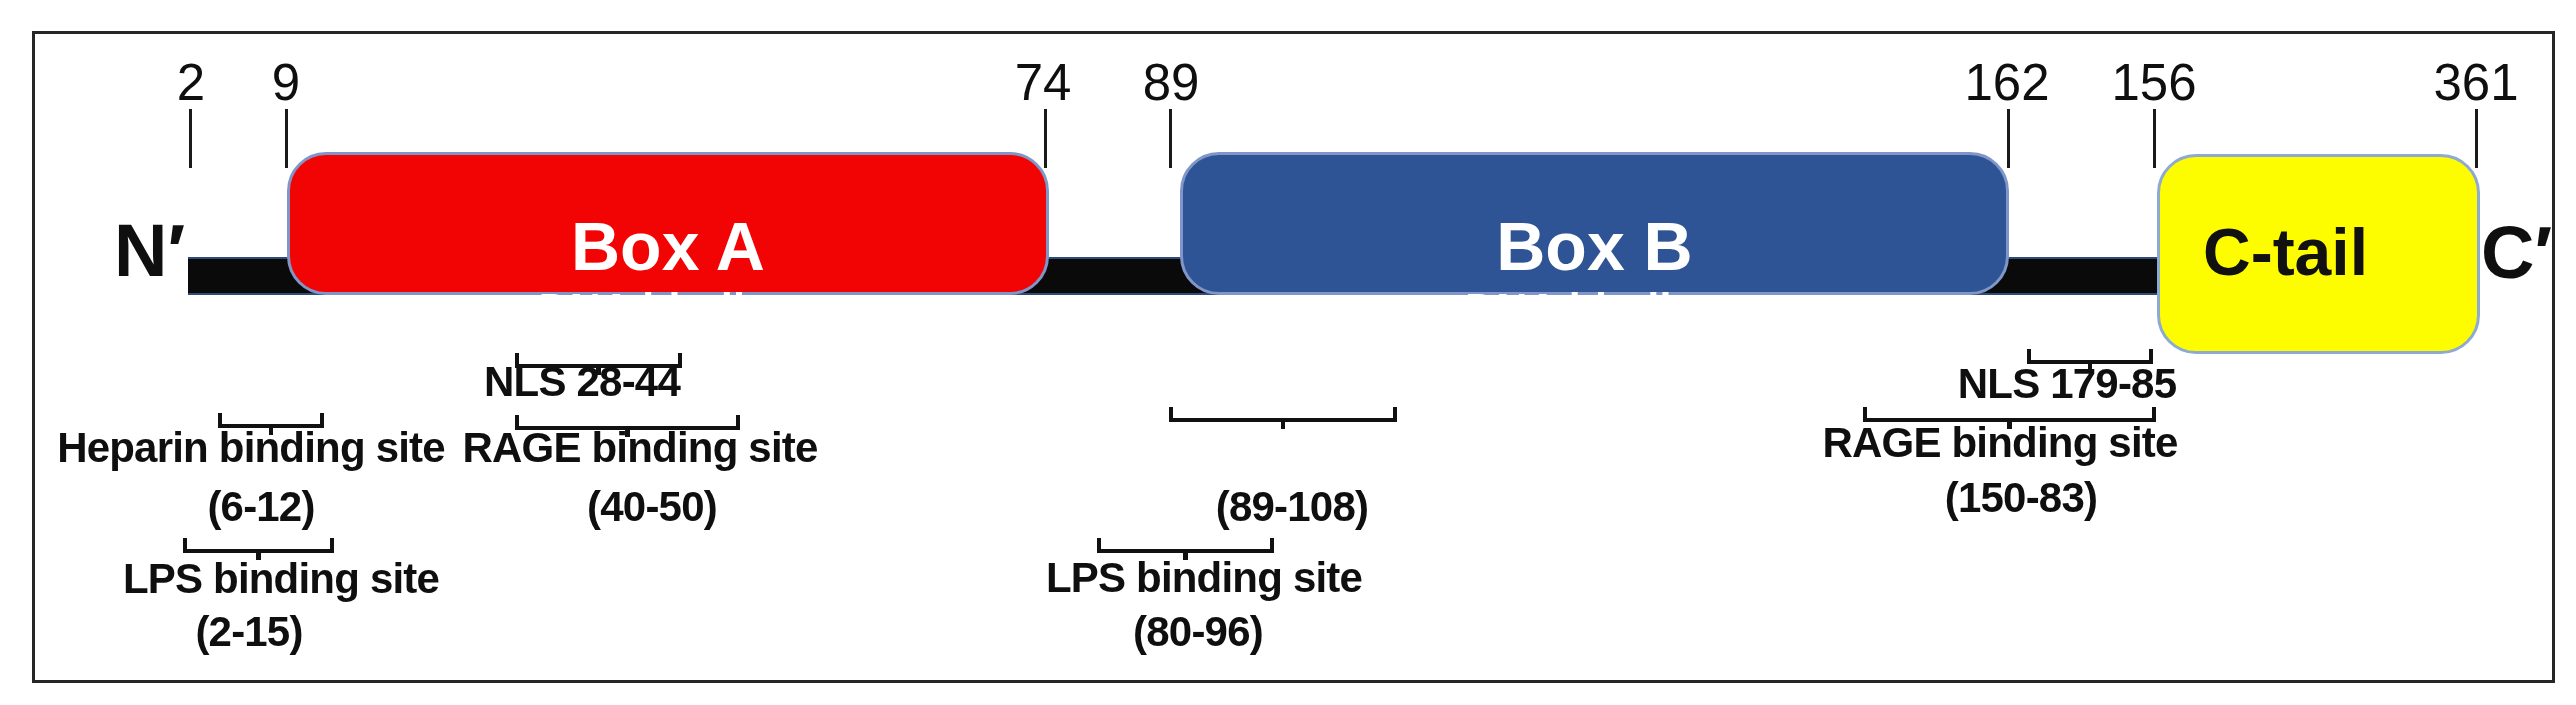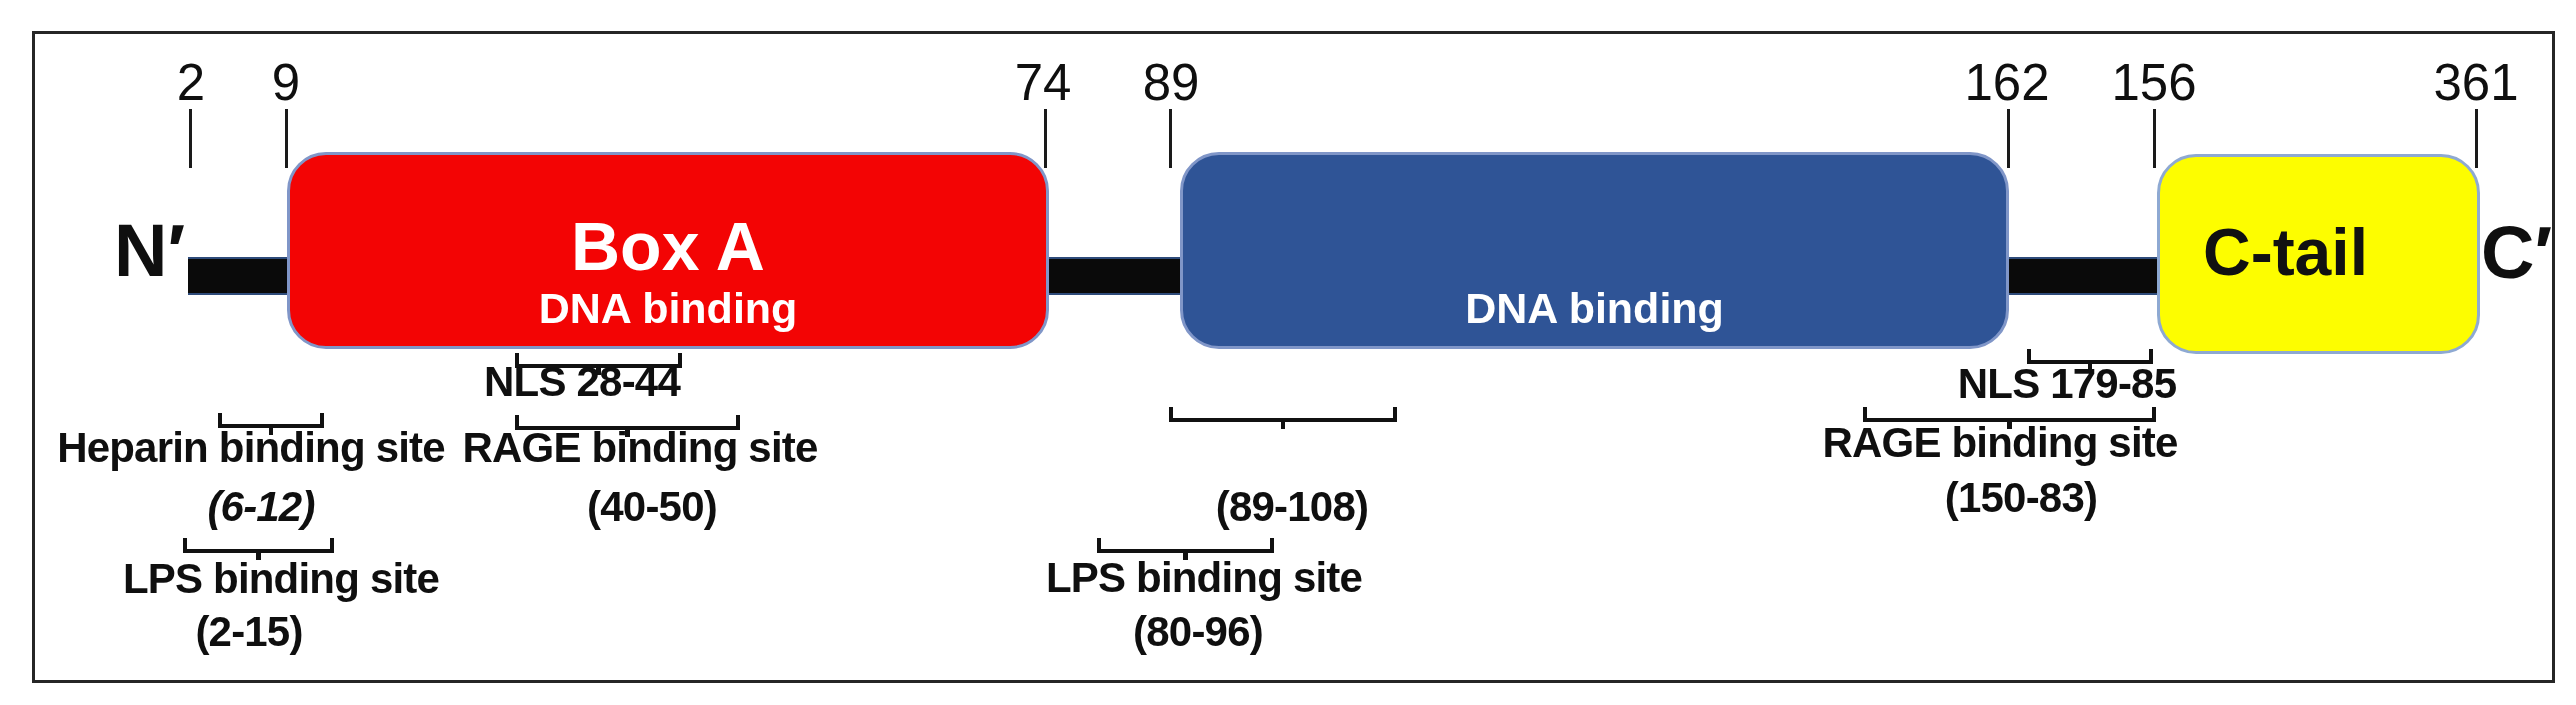--- a/index.html
+++ b/index.html
@@ -2,21 +2,21 @@
 <html style="font-size:12.3px"><head>
 <meta charset="utf-8">
 <style>
   html,body{margin:0;padding:0;background:#ffffff;}
   .stage{position:relative;width:2576px;height:706px;background:#ffffff;overflow:hidden;
          font-family:"Liberation Sans",sans-serif;color:#0f0f0f;}
   .frame{position:absolute;left:32px;top:31px;width:2517px;height:646px;
          border:3.9px solid #262626;background:#ffffff;}
   .backbone{position:absolute;left:188px;top:257px;width:1975px;height:34px;
             background:#0a0a0a;border-top:2.3px solid #2e4b7a;border-bottom:2.3px solid #2e4b7a;z-index:1;}
-  .domain-box{position:absolute;top:152px;height:197px;border-radius:39px;
+  .domain-box{position:absolute;top:152px;height:143px;border-radius:39px;
               border:3.1px solid #8096c8;box-sizing:border-box;z-index:2;}
   .box-a{left:287px;width:762px;background:#f30404;}
   .box-b{left:1180px;width:829px;background:#2f5496;}
   .box-c{left:2157px;top:154px;width:323px;height:200px;background:#fdfd00;border-color:#8ea9d2;}
   .domain-name{position:absolute;left:0;right:0;top:57px;text-align:center;
                font-size:68px;font-weight:700;line-height:1;color:#ffffff;}
   .domain-sub{position:absolute;left:0;right:0;top:132px;text-align:center;
               font-size:43px;font-weight:700;line-height:1;color:#ffffff;}
   .ctail-name{position:absolute;left:0;right:0;top:62px;text-align:left;
               font-size:66px;font-weight:700;line-height:1;color:#111111;padding-left:43px;}
@@ -56,20 +56,21 @@
   <div class="marker-label" style="left:2154px;">156</div>
   <div class="marker-tick" style="left:2153px;"></div>
   <div class="marker-label" style="left:2476px;">361</div>
   <div class="marker-tick" style="left:2475px;"></div>
 
   <div class="domain-box box-a">
     <div class="domain-name">Box A</div>
     <div class="domain-sub">DNA binding</div>
   </div>
   <div class="domain-box box-b">
+    <div class="domain-name">Box B</div>
     <div class="domain-sub">DNA binding</div>
   </div>
   <div class="domain-box box-c">
     <div class="ctail-name">C-tail</div>
   </div>
 
   <div class="bracket" style="left:515px;top:353px;width:167px;">
     <span class="bar"></span>
       <span class="tl"></span>
       <span class="tr"></span>
@@ -77,21 +78,21 @@
   </div>
   <div class="site-label" style="left:582px;top:361px;">NLS 28-44</div>
 
   <div class="bracket" style="left:218px;top:413px;width:106px;">
     <span class="bar"></span>
       <span class="tl"></span>
       <span class="tr"></span>
       <span class="tc"></span>
   </div>
   <div class="site-label" style="left:251px;top:427px;">Heparin binding site</div>
-  <div class="site-label" style="left:261px;top:486px;font-style:italic;">(6-12)</div>
+  <div class="site-label" style="left:261px;top:486px;">(6-12)</div>
 
   <div class="bracket" style="left:515px;top:415px;width:225px;">
     <span class="bar"></span>
       <span class="tl"></span>
       <span class="tr"></span>
       <span class="tc"></span>
   </div>
   <div class="site-label" style="left:640px;top:427px;">RAGE binding site</div>
   <div class="site-label" style="left:652px;top:486px;">(40-50)</div>
 

